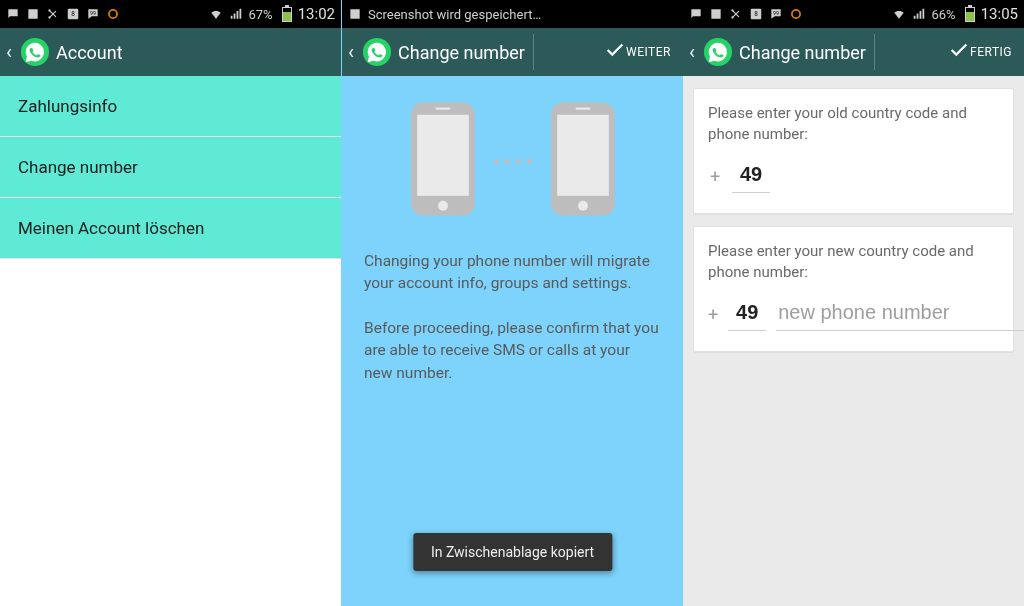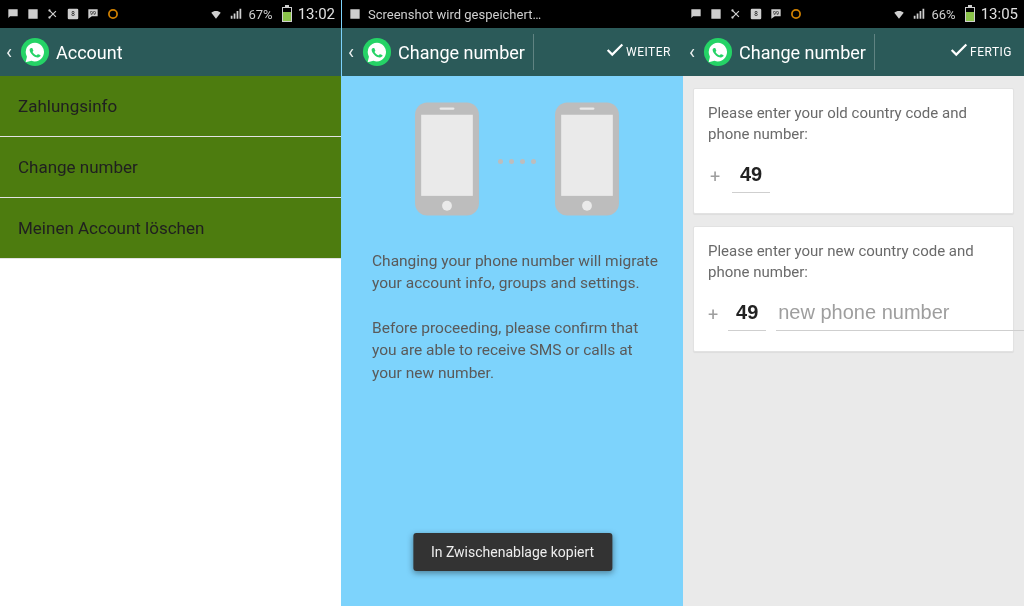--- a/index.html
+++ b/index.html
@@ -39,28 +39,28 @@
   .chevron-left { color:#fff; font-size: 20px; opacity: .9; padding: 0 2px; }
   .wa-icon { width: 30px; height: 30px; display:inline-flex; align-items:center; justify-content:center; }
   .wa-icon svg { width:30px; height:30px; }
   .ab-title { font-size: 18px; font-weight: 400; }
   .ab-right { margin-left: auto; display:flex; align-items:center; gap:0; padding-right:6px; cursor:pointer; }
   .ab-right .label { font-size: 12px; letter-spacing: .5px; color:#fff; }
   .ab-div { width:1px; height:36px; background: rgba(255,255,255,.25); margin: 0 4px 0 0; }
   .check-ico svg { width:22px; height:22px; stroke:#fff; fill:none; stroke-width:2.4; }
 
   
-  .list { background:#4d7c0f; }
+  .list { background:#5eead4; }
   .list-item {
     padding: 20px 18px; font-size: 17px; color:#202020;
     border-bottom: 1px solid #e3e3e3; cursor:pointer;
   }
 
   
-  .mid-content { padding: 18px 22px 0 22px; color:#555;margin-left:8px; }
+  .mid-content { padding: 18px 22px 0 22px; color:#555; }
   .phones { display:flex; justify-content:center; align-items:center; gap:14px; margin: 6px 0 28px; }
   .phone-svg svg { width: 74px; height: 118px; }
   .dots { display:flex; gap:6px; }
   .dots span { width:5px; height:5px; border-radius:50%; background:#bdbdbd; }
   .copy { font-size: 15.5px; line-height: 1.45; color:#5a5a5a; margin-bottom: 22px; }
   .toast {
     position:absolute; left:50%; transform:translateX(-50%);
     bottom: 35px; background:#333; color:#eee; font-size:14px;
     padding: 11px 18px; border-radius:3px; box-shadow:0 2px 6px rgba(0,0,0,.4);
     white-space:nowrap;

